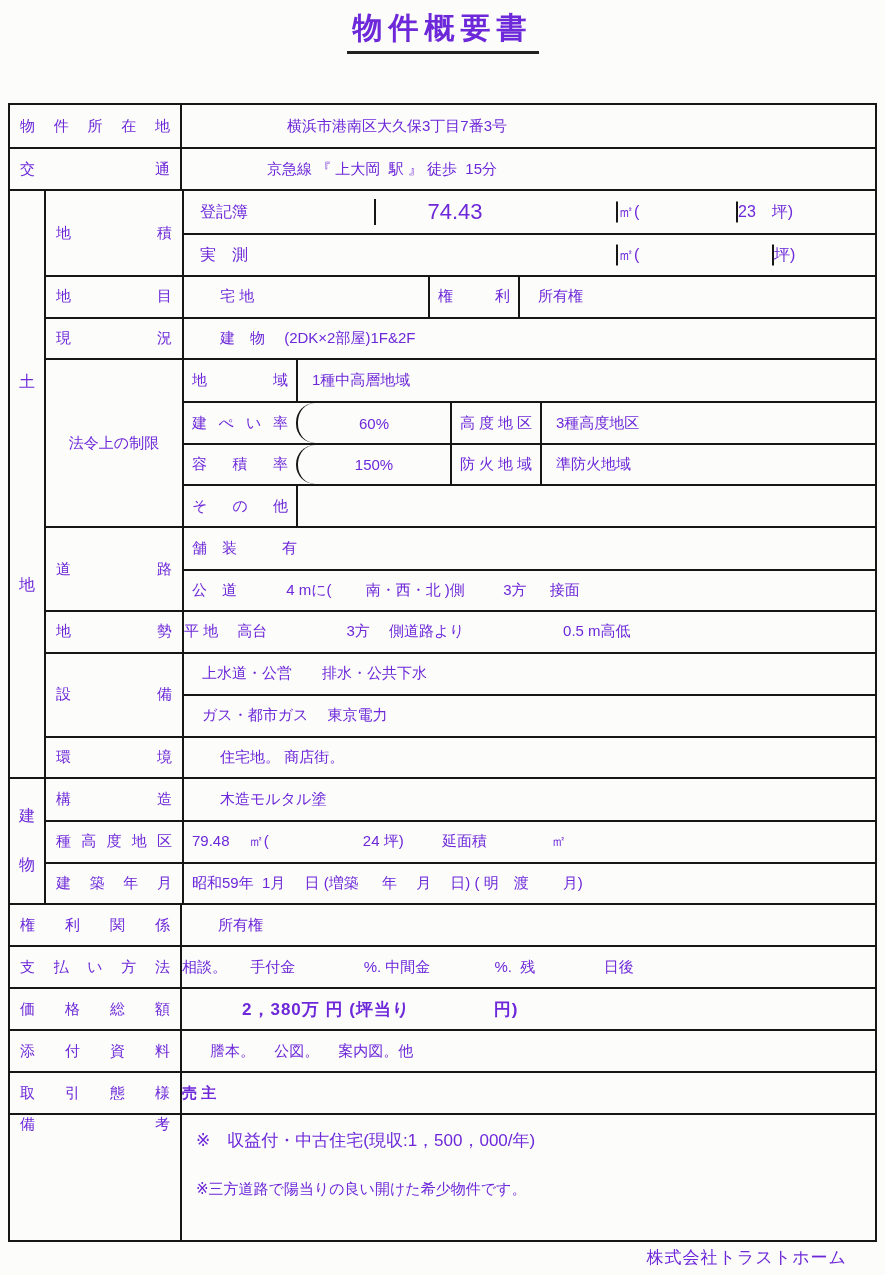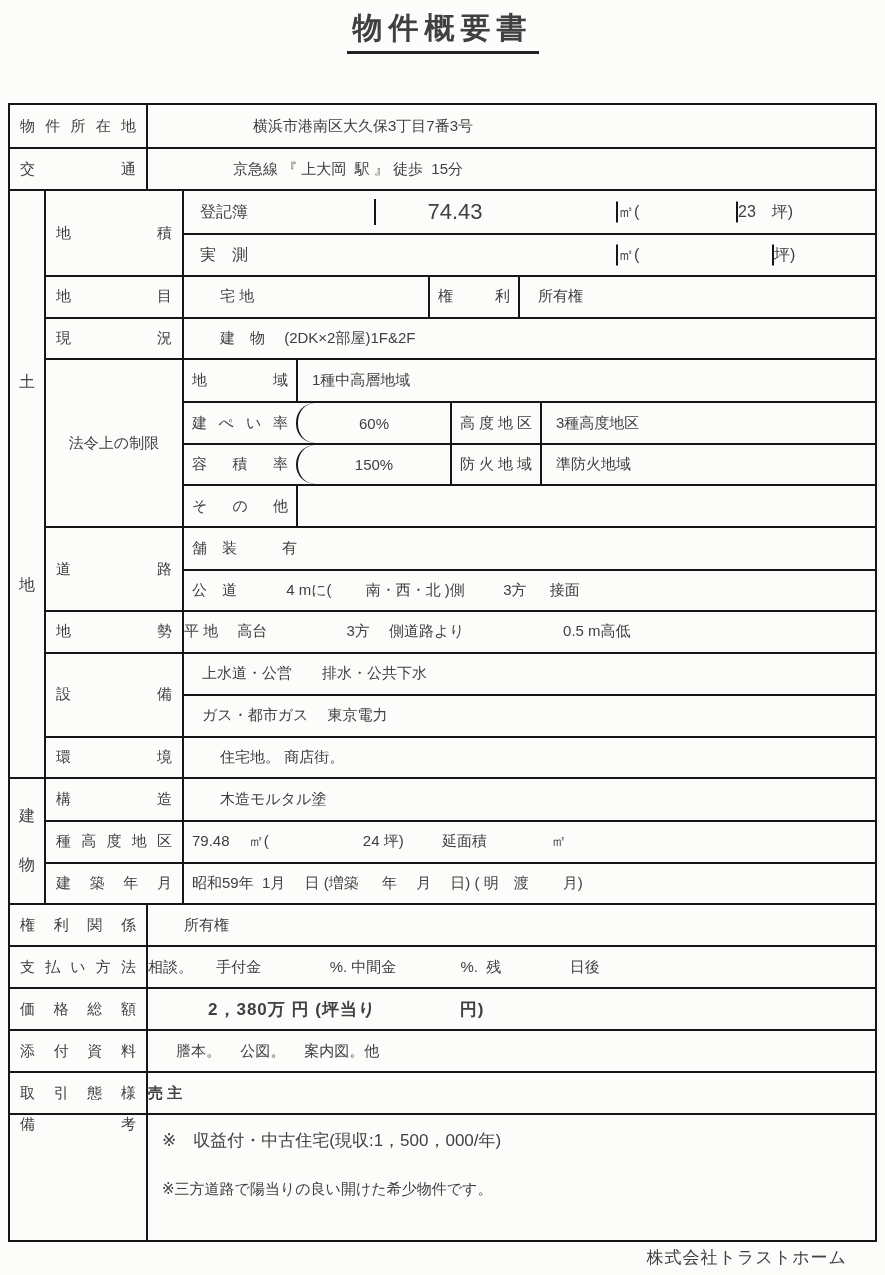--- a/index.html
+++ b/index.html
@@ -1,41 +1,41 @@
 <!DOCTYPE html>
 <html><head>
 <meta charset="utf-8">
 <style>
   * { margin:0; padding:0; box-sizing:border-box; }
   html,body { background:#e8e8e8; }
   body { font-family:"Liberation Sans","DejaVu Sans",sans-serif; }
   .sheet {
     position:relative; width:885px; height:1275px; margin:0 auto;
-    background:#fcfcfa; color:#404040; overflow:hidden;
+    background:#fcfcfa; color:#6d28d9; overflow:hidden;
   }
   .doc-title {
     position:absolute; top:8px; left:0; right:0; text-align:center;
   }
   .doc-title span {
     display:inline-block; font-size:30px; font-weight:bold; letter-spacing:6px;
     padding:0 6px 2px 6px; border-bottom:3px solid #222;
   }
   .tbl {
     position:absolute; left:8px; top:103px; width:869px;
     border:2px solid #161616; background:#fcfcfa;
   }
   .rows > * + * { border-top:2px solid #161616; }
   .tr { display:flex; align-items:stretch; height:42px; }
   .tr > * + * { border-left:2px solid #161616; }
   .h84 { height:84px; } .h126 { height:126px; } .h168 { height:168px; } .h127 { height:127px; }
   .col { display:flex; flex-direction:column; flex:1; min-width:0; }
   .cell { position:relative; display:flex; align-items:center; overflow:hidden; white-space:pre; font-size:15px; }
   .grp { width:34px; flex:none; display:flex; flex-direction:column; align-items:center; justify-content:space-evenly; font-size:16px; }
   .lab { width:136px; flex:none; padding:0 10px; display:grid; align-items:center; font-size:15px; }
-  .lab-full { width:136px; flex:none; padding:0 10px; display:grid; align-items:center; font-size:15px; }
+  .lab-full { width:170px; flex:none; padding:0 10px; display:grid; align-items:center; font-size:15px; }
   .sublab { width:112px; flex:none; padding:0 8px; display:grid; align-items:center; font-size:15px; }
   .midlab { width:90px; flex:none; padding:0 8px; display:grid; align-items:center; font-size:15px; }
   .jl span { display:block; width:100%; text-align:justify; text-align-last:justify; white-space:normal; }
   .cl span { display:block; width:100%; text-align:center; white-space:normal; }
   .val { flex:1; min-width:0; }
   .w246 { width:246px; flex:none; } .w154 { width:154px; flex:none; }
   .tc { justify-content:center;border-radius:19px; }
   .pos { position:absolute; top:50%; transform:translateY(-50%); white-space:pre; }
   .big { font-size:22px; }
   .kakaku-val { font-size:17px; font-weight:600; letter-spacing:1px; }

